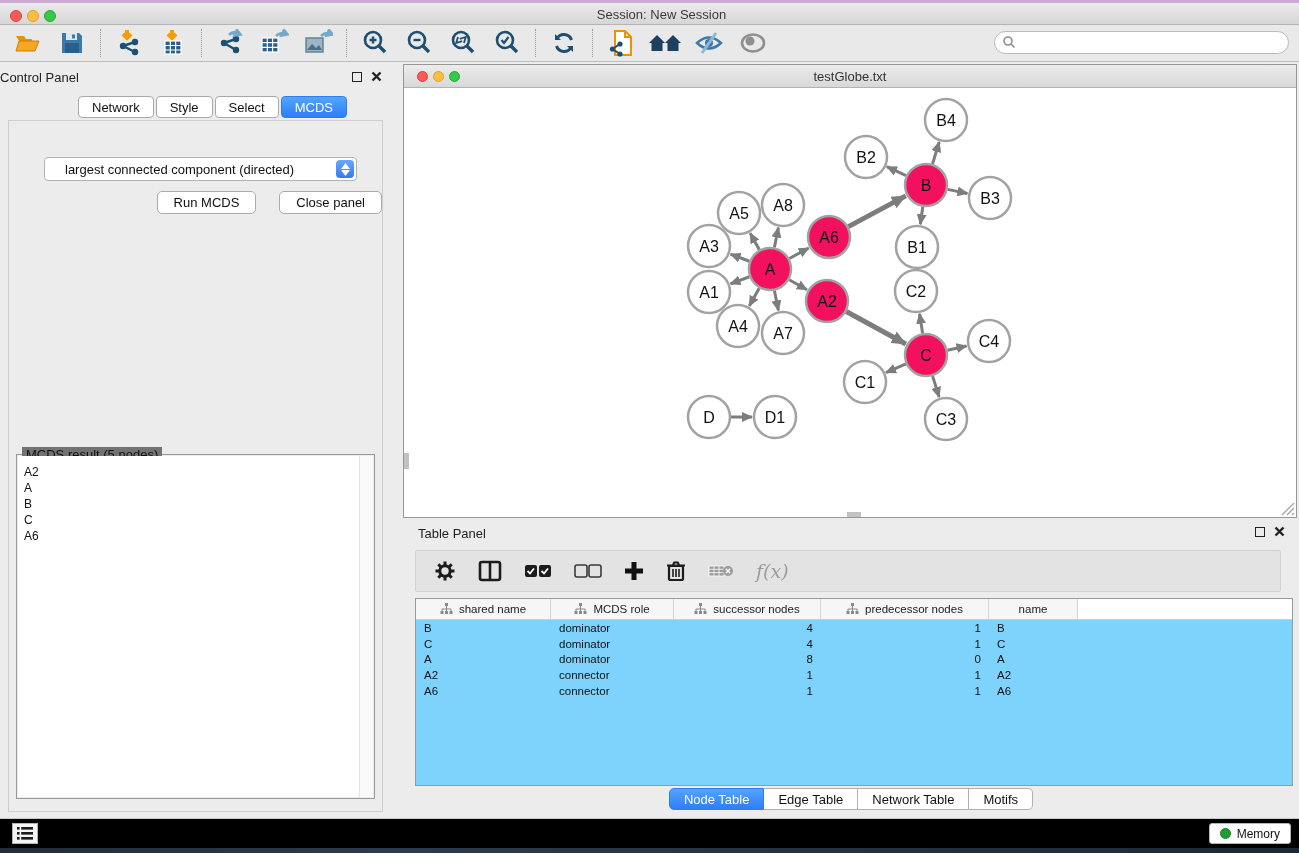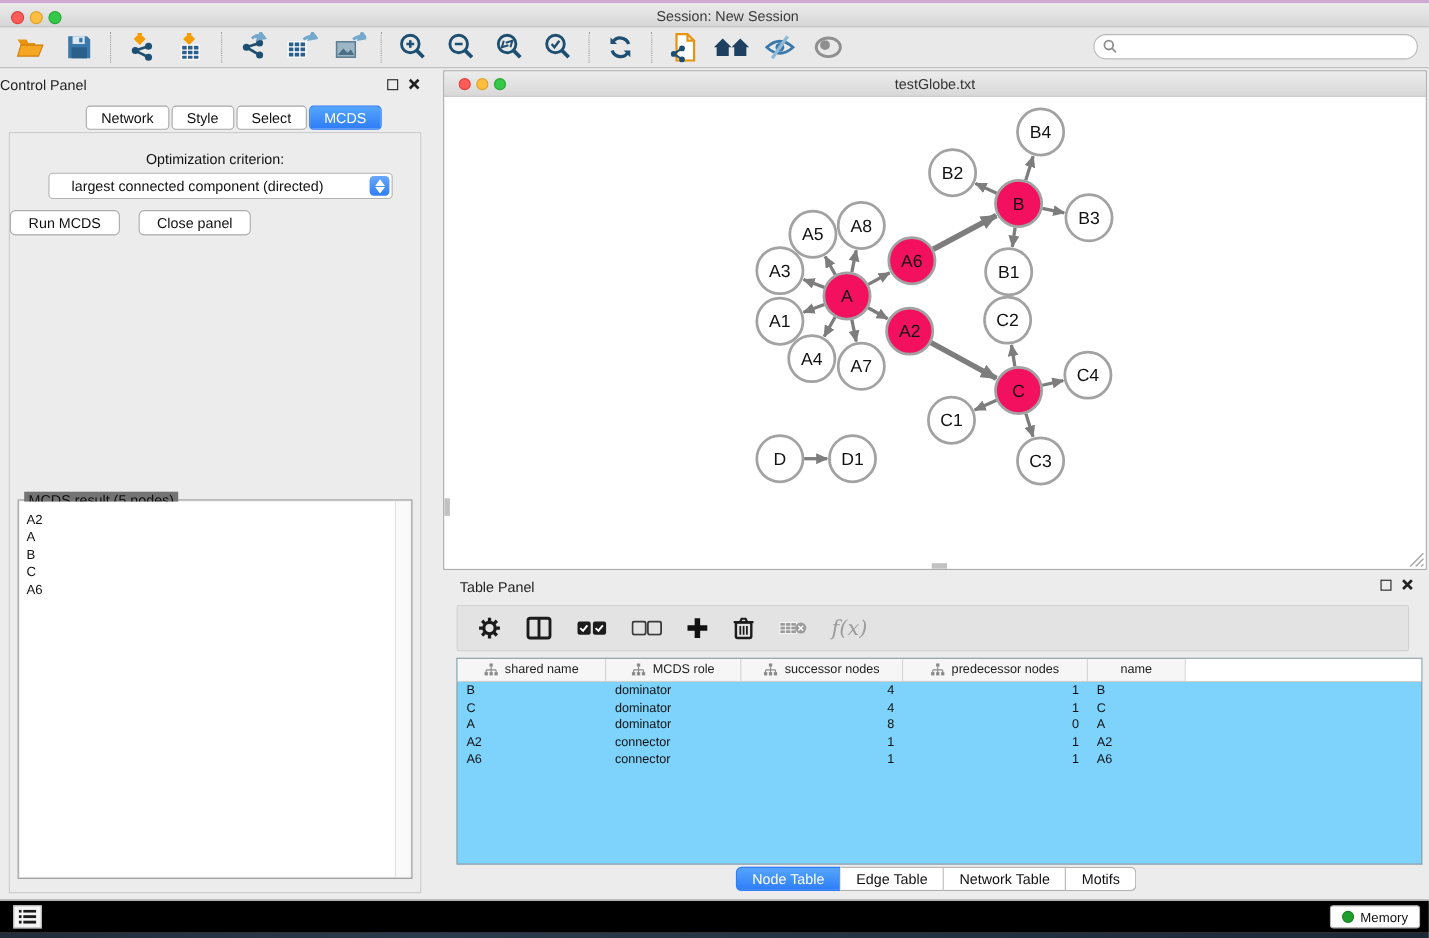--- a/index.html
+++ b/index.html
@@ -40,21 +40,21 @@
   .cp-content { position:absolute; left:8px; top:58px; width:375px; height:692px;
     background:#ececec; border:1px solid #cdcdcd; }
   .opt-label { margin-top:16px; text-align:center; font-size:13px; color:#111; }
   .dropdown { position:absolute; left:35px; top:36px; width:313px; height:24px; background:#fff;
     border:1px solid #b2b2b2; border-radius:4px; font-size:13px; color:#111;
     display:flex; align-items:center; padding-left:20px; }
   .dd-stepper { position:absolute; right:2px; top:2px; width:18px; height:18px; border-radius:4px;
     background:linear-gradient(#68a7fd,#2f7df6); display:flex; flex-direction:column;
     align-items:center; justify-content:center; gap:1px; }
   .dd-stepper svg { display:block; }
-  .btn-row { position:absolute; left:0; top:70px; width:100%; display:flex; justify-content:flex-start; gap:17px; }
+  .btn-row { position:absolute; left:0; top:70px; width:100%; display:flex; justify-content:flex-end; gap:23px; }
   .push-btn { height:23px; padding:0 16px; background:#fff; border:1px solid #ababab; border-radius:5px;
     font-size:13px; color:#111; display:flex; align-items:center; }
   .result-group { position:absolute; left:7px; top:333px; width:359px; height:345px; border:1px solid #9a9a9a; }
   .result-legend { position:absolute; left:5px; top:-8px; background:#737373; padding:0 4px;
     font-size:13px; color:#111; }
   .result-list { position:absolute; left:1px; top:1px; right:15px; bottom:1px; background:#fff;
     font-size:12px; color:#111; padding:8px 0 0 6px; line-height:16px; }
   .result-scroll { position:absolute; top:1px; right:1px; bottom:1px; width:14px; background:#fafafa; border-left:1px solid #e2e2e2; }
 
   
@@ -276,21 +276,20 @@
         </svg>
     </span>
   </div>
   <div class="tabs-row" id="control-tabs">
       <div class="seg-tab">Network</div>
       <div class="seg-tab">Style</div>
       <div class="seg-tab">Select</div>
       <div class="seg-tab active">MCDS</div>
     </div>
   <div class="cp-content">
-    <div class="opt-label">Optimization criterion:</div>
     <div class="dropdown">
       <span>largest connected component (directed)</span>
       <span class="dd-stepper">
         <svg width="9" height="6" viewBox="0 0 9 6">
             <path d="M4.5 0 L9 6 H0 z" fill="#fff"></path>
           </svg>
         <svg width="9" height="6" viewBox="0 0 9 6">
             <path d="M4.5 6 L0 0 H9 z" fill="#fff"></path>
           </svg>
       </span>

